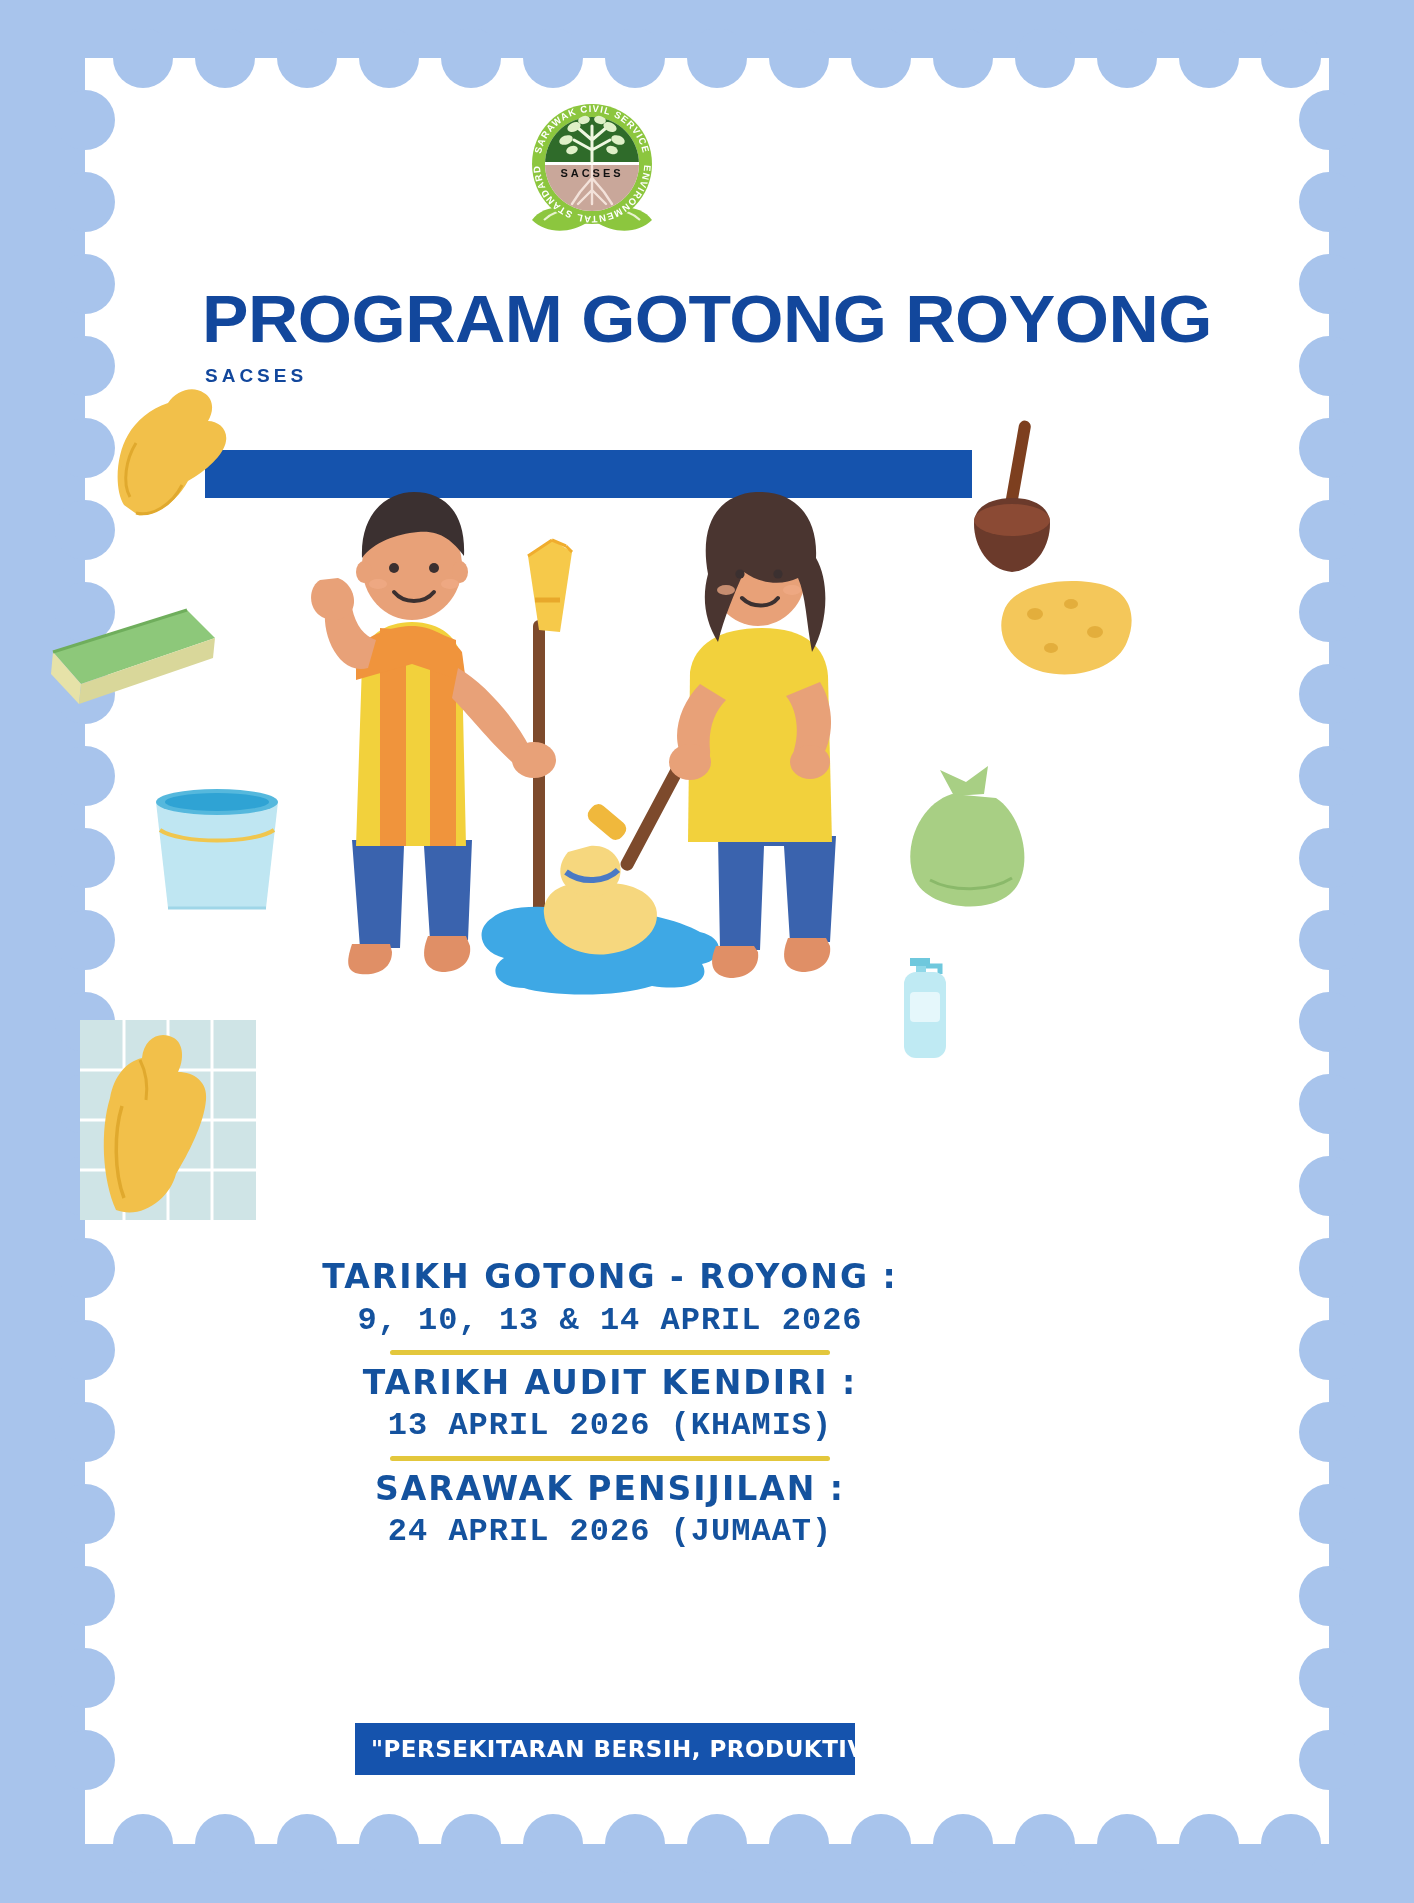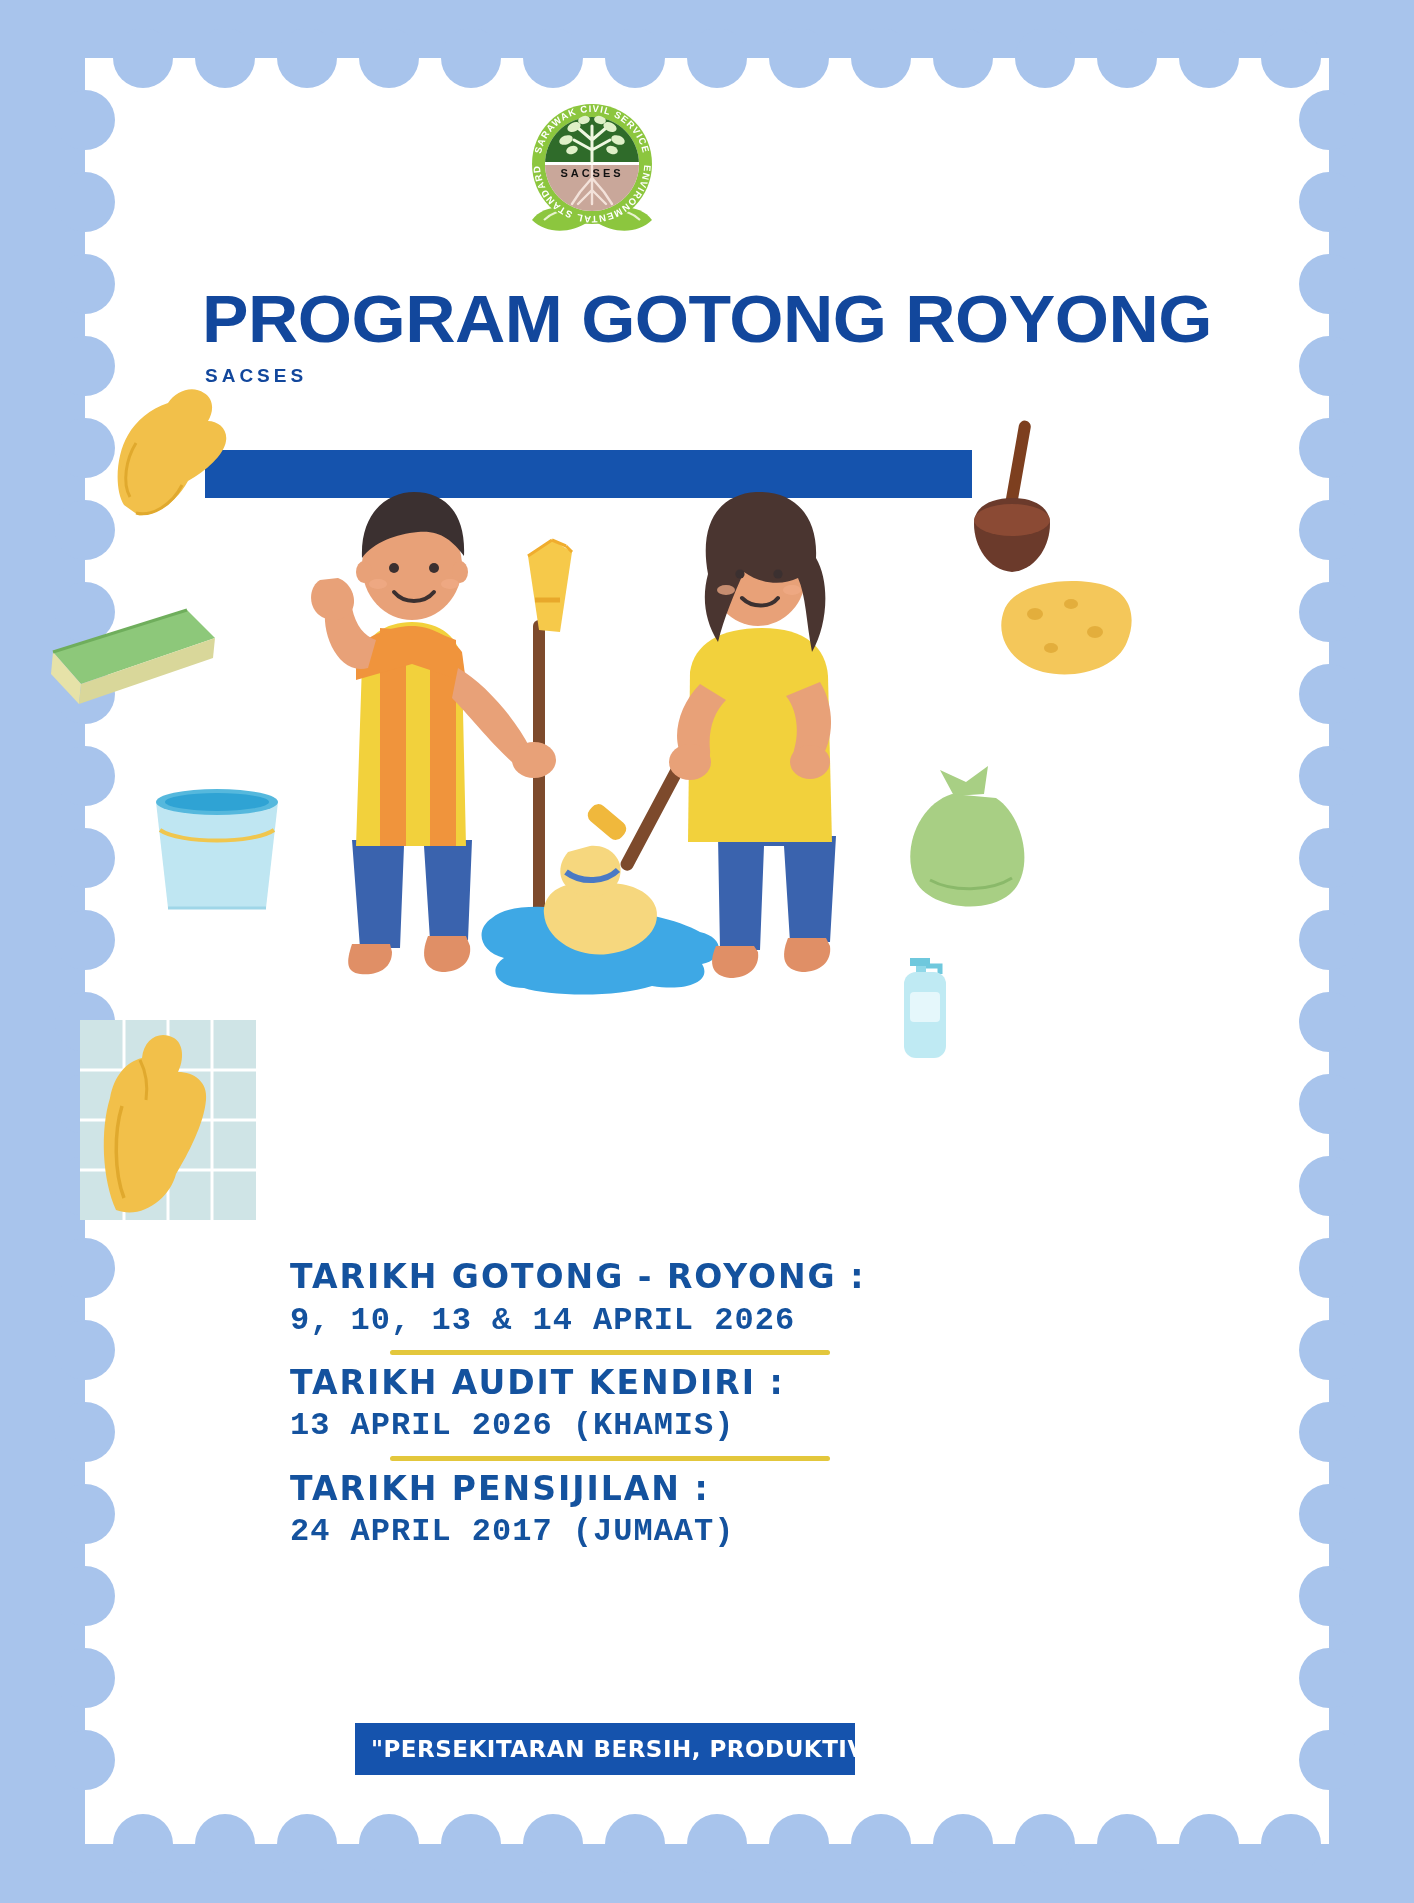--- a/index.html
+++ b/index.html
@@ -71,20 +71,21 @@
   }
 
   
   .illus{position:absolute;left:0;top:0;width:1414px;height:1903px;pointer-events:none;}
 
   
   .dates{
     position:absolute;
     left:290px;top:1255px;
     width:640px;
+    text-align:center;
     color:#14529e;
     font-family:"DejaVu Sans",sans-serif;
     font-weight:bold;
   }
   .d-head{font-size:33px;letter-spacing:2px;line-height:1.35;}
   .d-big{font-size:32px;letter-spacing:1px;line-height:1.32;font-family:Liberation Mono, monospace;}
   .d-med{font-size:35px;letter-spacing:0.5px;line-height:1.32;}
   .rule{
     height:5px;background:#e3c73c;border-radius:3px;
     margin:8px auto 6px auto;width:440px;
@@ -419,21 +420,21 @@
     <div class="d-head">TARIKH GOTONG - ROYONG :</div>
     <div class="d-big">9, 10, 13 &amp; 14 APRIL 2026</div>
 
     <div class="rule"></div>
 
     <div class="d-head">TARIKH AUDIT KENDIRI :</div>
     <div class="d-big">13 APRIL 2026 (KHAMIS)</div>
 
     <div class="rule"></div>
 
-    <div class="d-head">TARIKH PENSIJILAN :</div>
-    <div class="d-big">24 APRIL 2017 (JUMAAT)</div>
+    <div class="d-head">SARAWAK PENSIJILAN :</div>
+    <div class="d-big">24 APRIL 2026 (JUMAAT)</div>
   </div>
 
   <div class="banner">
     <span>"PERSEKITARAN BERSIH, PRODUKTIVITI MENING</span>
   </div>
 
 </div>
 
 </body></html>

